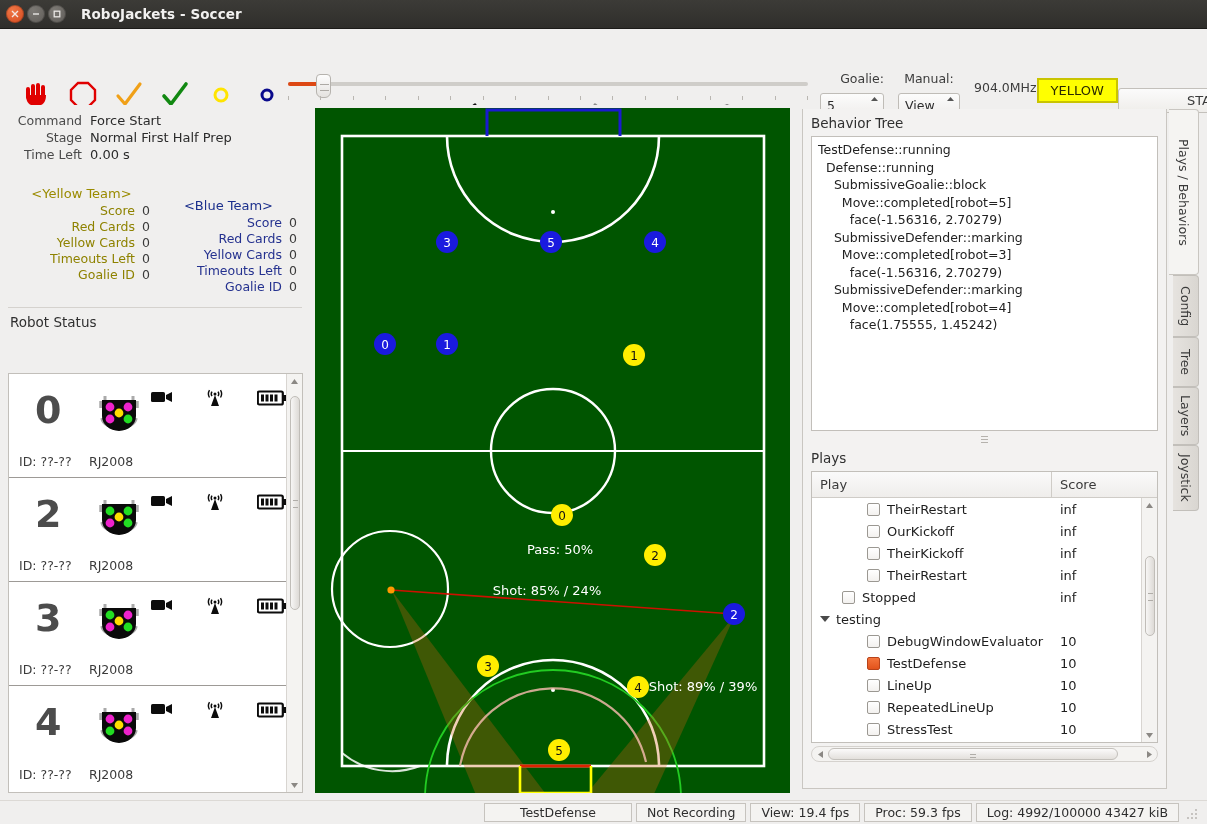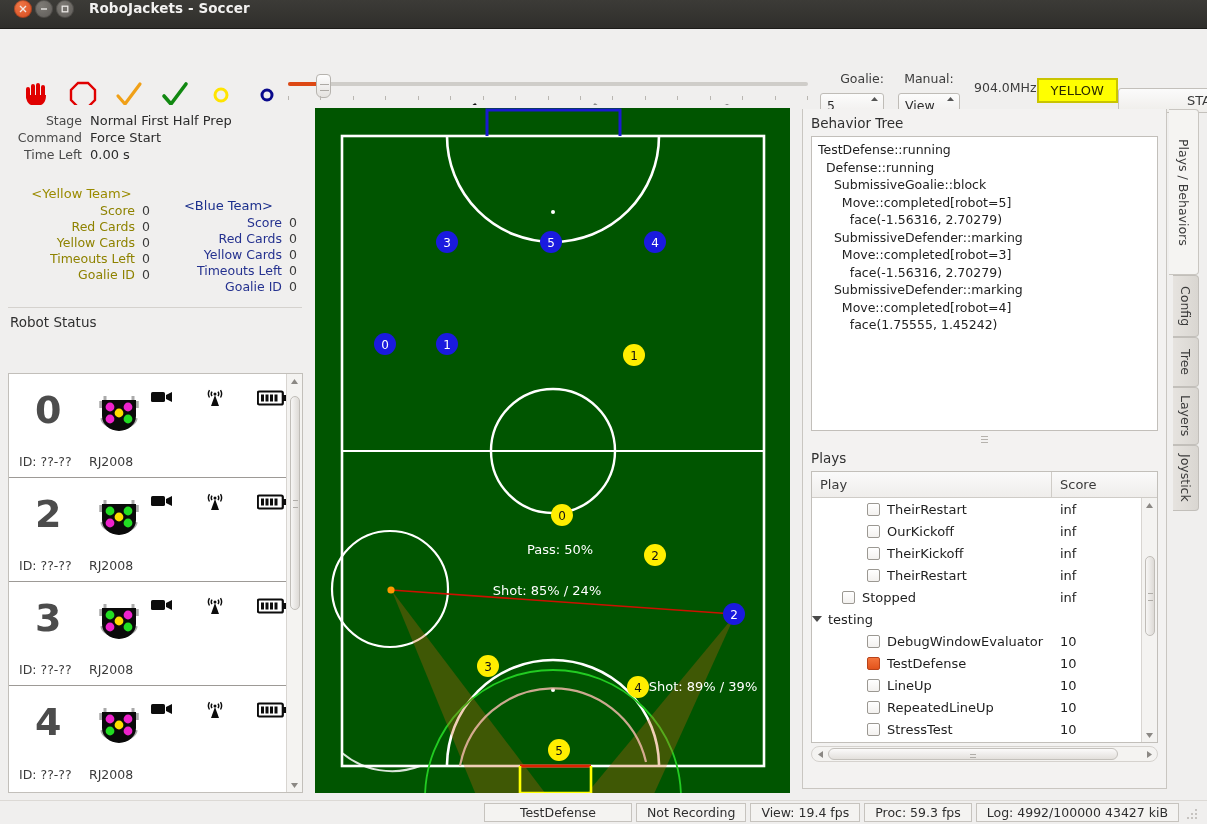--- a/index.html
+++ b/index.html
@@ -10,22 +10,22 @@
     overflow: hidden;
     font-family: "DejaVu Sans", "Liberation Sans", sans-serif;
     font-size: 12px;
     background: #f0efee;
   }
 
   
   #titlebar {
     height: 29px;
     background: linear-gradient(#3c3b37, #2f2e2b);
-    display: flex; align-items: flex-start;
-    padding-left: 14px;
+    display: flex; align-items: center;
+    padding-left: 6px;
     border-bottom: 1px solid #1c1b19;
   }
   .wbtn {
     width: 18px; height: 18px; border-radius: 50%;
     margin-right: 3px;
     display: flex; align-items: center; justify-content: center;
     position: relative;
   }
   .wbtn-close { background: radial-gradient(circle at 35% 30%, #f07746, #d3481d); box-shadow: inset 0 0 0 1px #00000040; }
   .wbtn-min   { background: radial-gradient(circle at 35% 30%, #7d7a75, #5e5b57); box-shadow: inset 0 0 0 1px #00000040; }
@@ -213,21 +213,21 @@
   #plays-body { flex:1; display:flex; overflow:hidden; }
   #plays-rows { flex:1; overflow:hidden; }
   .play-row { display:flex; align-items:center; height: 22px; font-size:13px; color:#1e1e1e; }
   .play-row .pr-name { display:flex; align-items:center; flex: 0 0 240px; }
   .play-row .pr-score { padding-left: 8px; color:#1e1e1e; }
   .chk {
     width: 13px; height: 13px; border: 1px solid #9b9892; border-radius: 2px;
     background: linear-gradient(#ffffff,#f3f1ef); margin-right: 7px; flex:none;
   }
   .chk.checked { background: linear-gradient(#f4743b,#e2531c); border-color:#b8431a; }
-  .indent0 { }
+  .indent0 { padding-left: 8px; }
   .indent1 { padding-left: 30px; }
   .indent2 { padding-left: 55px; }
   .tri { width: 0; height: 0; border-left: 5px solid transparent; border-right: 5px solid transparent; border-top: 6px solid #4a4a4a; margin-right: 6px; flex:none; }
 
   #plays-hscroll {
     height: 16px; margin: 3px 8px 0 8px; background:#f4f3f1;
     border:1px solid #d5d2ce; border-radius: 8px; position:relative; display:flex; align-items:center;
   }
   #plays-hscroll .hthumb {
     position:absolute; left: 16px; height: 12px; width: 290px;
@@ -441,26 +441,26 @@
     <div id="status-btn">STATUS</div>
   </div>
 </div>
 
 <div id="main">
 
   <div id="left">
 
     <div id="gamestate">
       <div class="gs-row">
+        <div class="gs-key">Command</div>
+        <div class="gs-val">Force Start</div>
+      </div>
+      <div class="gs-row">
         <div class="gs-key">Stage</div>
         <div class="gs-val">Normal First Half Prep</div>
-      </div>
-      <div class="gs-row">
-        <div class="gs-key">Command</div>
-        <div class="gs-val">Force Start</div>
       </div>
       <div class="gs-row">
         <div class="gs-key">Time Left</div>
         <div class="gs-val">0.00 s</div>
       </div>
     </div>
 
     <div id="teams">
       <div class="team yellow">
         <h4>&lt;Yellow Team&gt;</h4>

